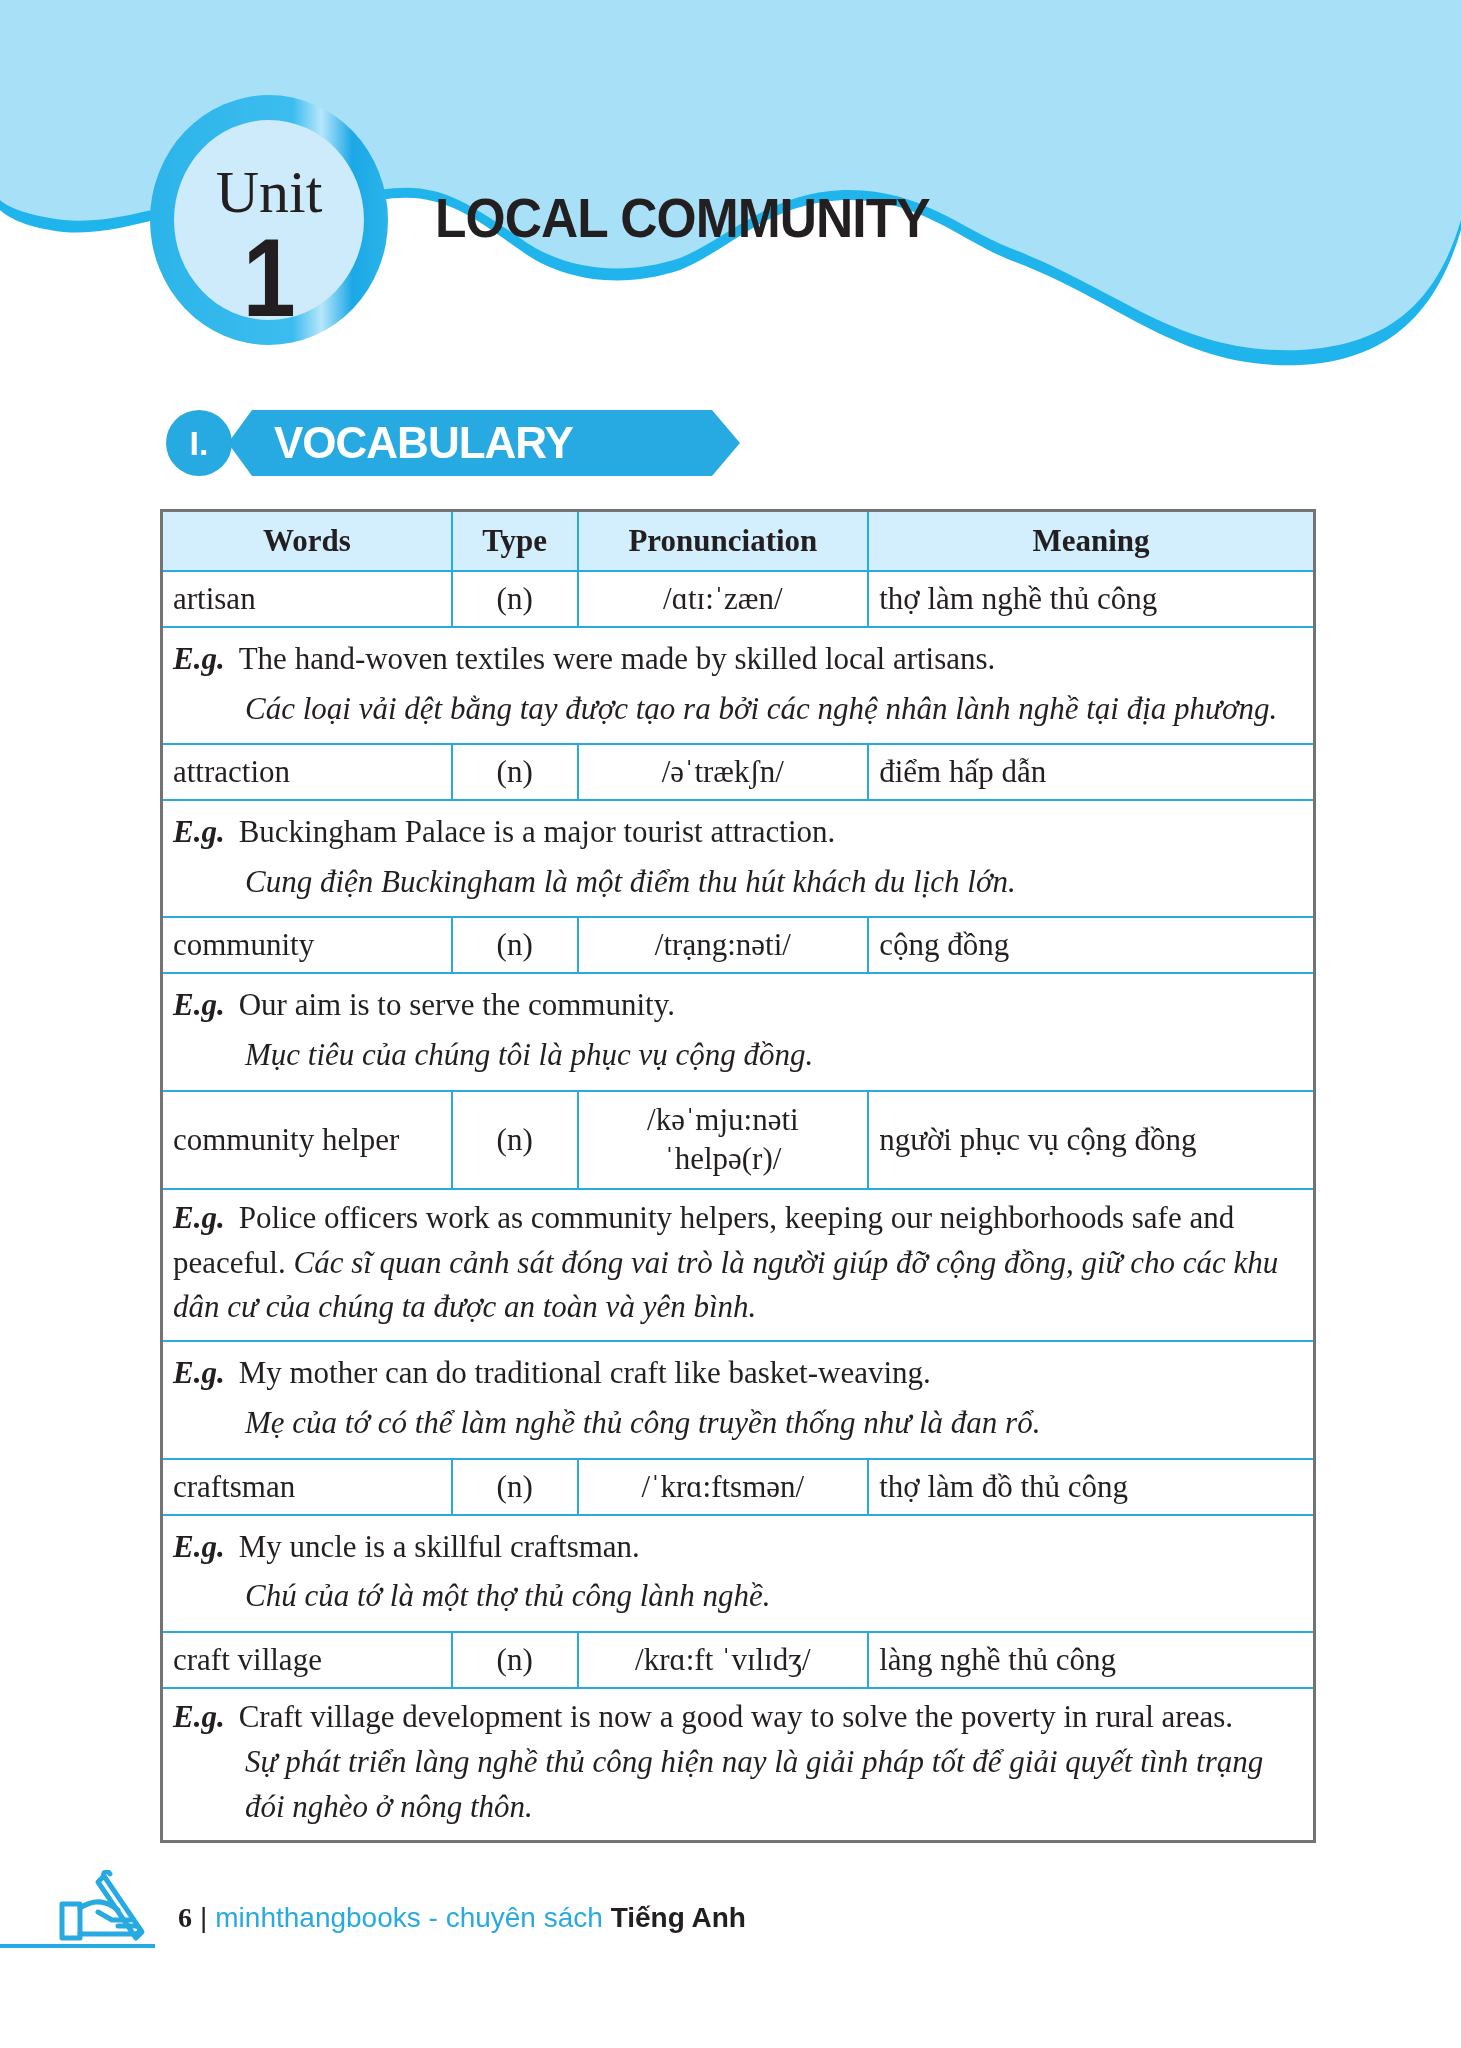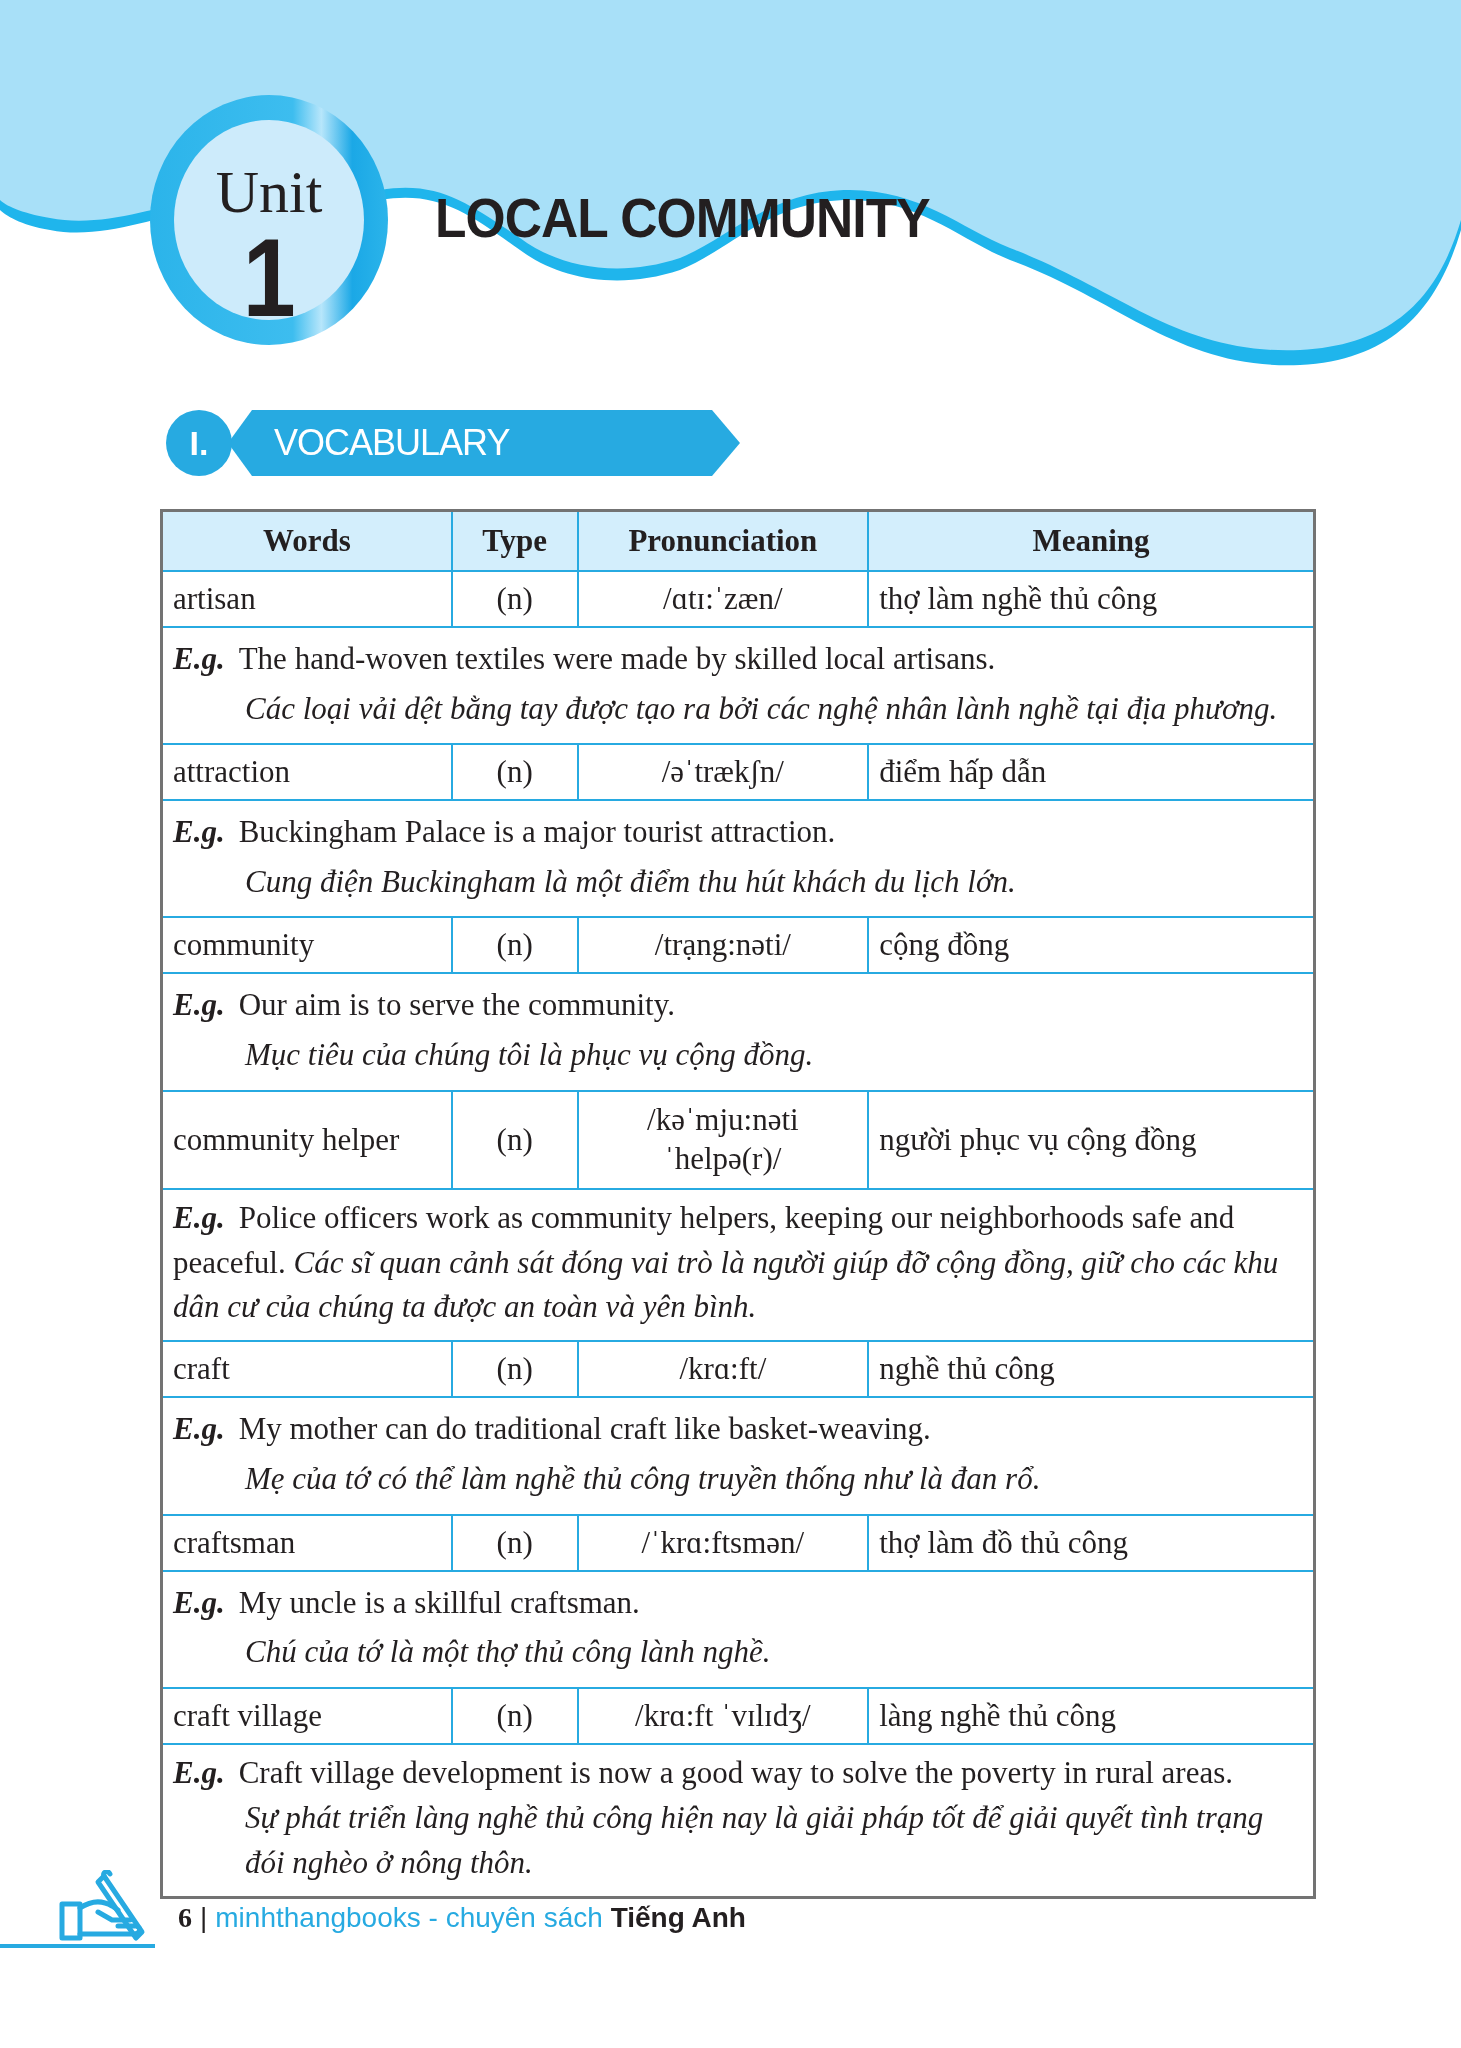--- a/index.html
+++ b/index.html
@@ -8,21 +8,21 @@
   .unit-badge { position: absolute; left: 150px; top: 95px; width: 238px; height: 250px; border-radius: 50%;
     background: linear-gradient(90deg, #2bb4ea 0%, #3dbdef 60%, #b7e6fb 72%, #1ba8e6 85%, #2bb4ea 100%);
     display: flex; align-items: center; justify-content: center; }
   .unit-inner { width: 190px; height: 200px; border-radius: 50%; background: #cdebfb; display: flex; flex-direction: column; align-items: center; justify-content: flex-start; }
   .unit-label { font-family: "Liberation Serif", serif; font-weight: normal; font-size: 60px; margin-top: 42px; line-height: 1; color: #231f20; }
   .unit-number { font-family: "Liberation Sans", sans-serif; font-weight: bold; font-size: 112px; line-height: 1; margin-top: 0px; color: #231f20; transform: scaleX(0.85); }
   .unit-title { position: absolute; left: 435px; top: 185px; font-family: "Liberation Sans", sans-serif; font-weight: bold; font-size: 56px; color: #231f20; letter-spacing: -1px; transform: scaleX(0.92); transform-origin: left; }
 
   .section-head { position: absolute; left: 166px; top: 410px; height: 66px; }
   .section-num { position: absolute; left: 0; top: 0; width: 66px; height: 66px; border-radius: 50%; background: #27aae1; color: #fff; font-family: "Liberation Sans", sans-serif; font-weight: bold; font-size: 34px; display: flex; align-items: center; justify-content: center; }
-  .section-label { position: absolute; left: 62px; top: 0px; height: 66px; width: 512px; background: #27aae1; clip-path: polygon(24px 0, 484px 0, 512px 50%, 484px 100%, 24px 100%, 0 50%); color: #fff; font-family: "Liberation Sans", sans-serif; font-weight: normal; font-size: 36px; display: flex; align-items: center; padding-left: 46px; box-sizing: border-box; letter-spacing: -1px; }
+  .section-label { position: absolute; left: 62px; top: 0px; height: 66px; width: 512px; background: #27aae1; clip-path: polygon(24px 0, 484px 0, 512px 50%, 484px 100%, 24px 100%, 0 50%); color: #fff; font-family: "Liberation Sans", sans-serif; font-weight: bold; font-size: 44px; display: flex; align-items: center; padding-left: 46px; box-sizing: border-box; letter-spacing: -1px; }
 
   .vocab-table { position: absolute; left: 160px; top: 509px; width: 1156px; border-collapse: collapse; border: 3px solid #737373; font-size: 31px; }
   .vocab-table td, .vocab-table th { border: 2px solid #27aae1; padding: 0 10px; vertical-align: middle; }
   .vocab-table th { background: #d3eefc; font-weight: bold; height: 58px; text-align: center; }
   .vocab-table td.word { height: 54px; }
   .vocab-table td.type, .vocab-table td.pron { text-align: center; }
   .vocab-table td.example { padding: 6px 10px 10px 10px; line-height: 1.6; }
   .eg { font-weight: bold; font-style: italic; margin-right: 14px; }
   .trans { font-style: italic; display: block; padding-left: 72px; }
   .trans-inline { font-style: italic; }
@@ -123,26 +123,20 @@
       <td>người phục vụ cộng đồng</td>
     </tr>
     <tr>
       <td colspan="4" class="example" style="line-height:1.45">
         <span class="eg">E.g.</span><span>Police officers work as community helpers, keeping our neighborhoods safe and peaceful.</span>
         <span class="trans-inline">Các sĩ quan cảnh sát đóng vai trò là người giúp đỡ cộng đồng, giữ cho các khu dân cư của chúng ta được an toàn và yên bình.</span>
       </td>
     </tr>
 
     <tr>
-      <td class="word">craft</td>
-      <td class="type">(n)</td>
-      <td class="pron">/krɑ:ft/</td>
-      <td>nghề thủ công</td>
-    </tr>
-    <tr>
       <td colspan="4" class="example">
         <span class="eg">E.g.</span><span>My mother can do traditional craft like basket-weaving.</span>
         <span class="trans">Mẹ của tớ có thể làm nghề thủ công truyền thống như là đan rổ.</span>
       </td>
     </tr>
 
     <tr>
       <td class="word">craftsman</td>
       <td class="type">(n)</td>
       <td class="pron">/ˈkrɑ:ftsmən/</td>

